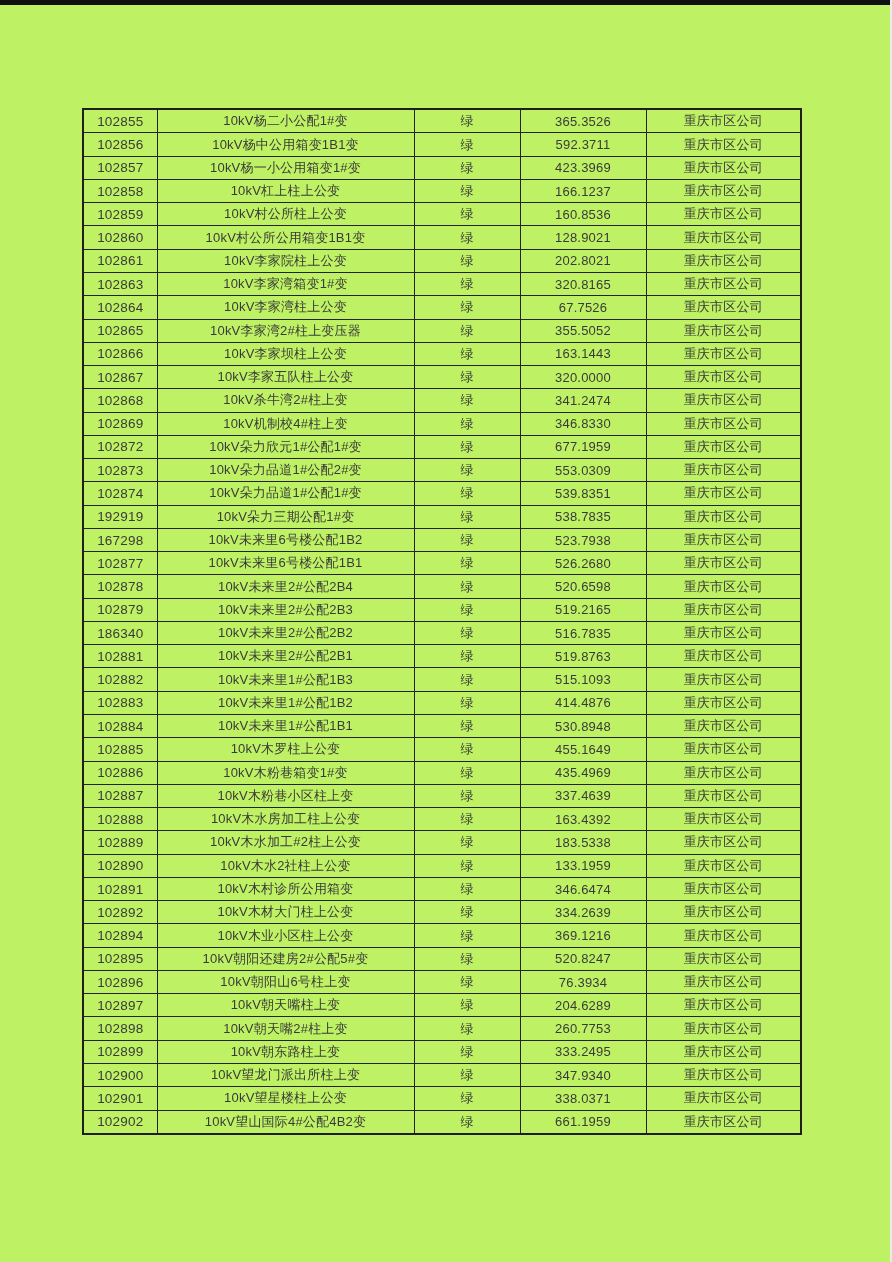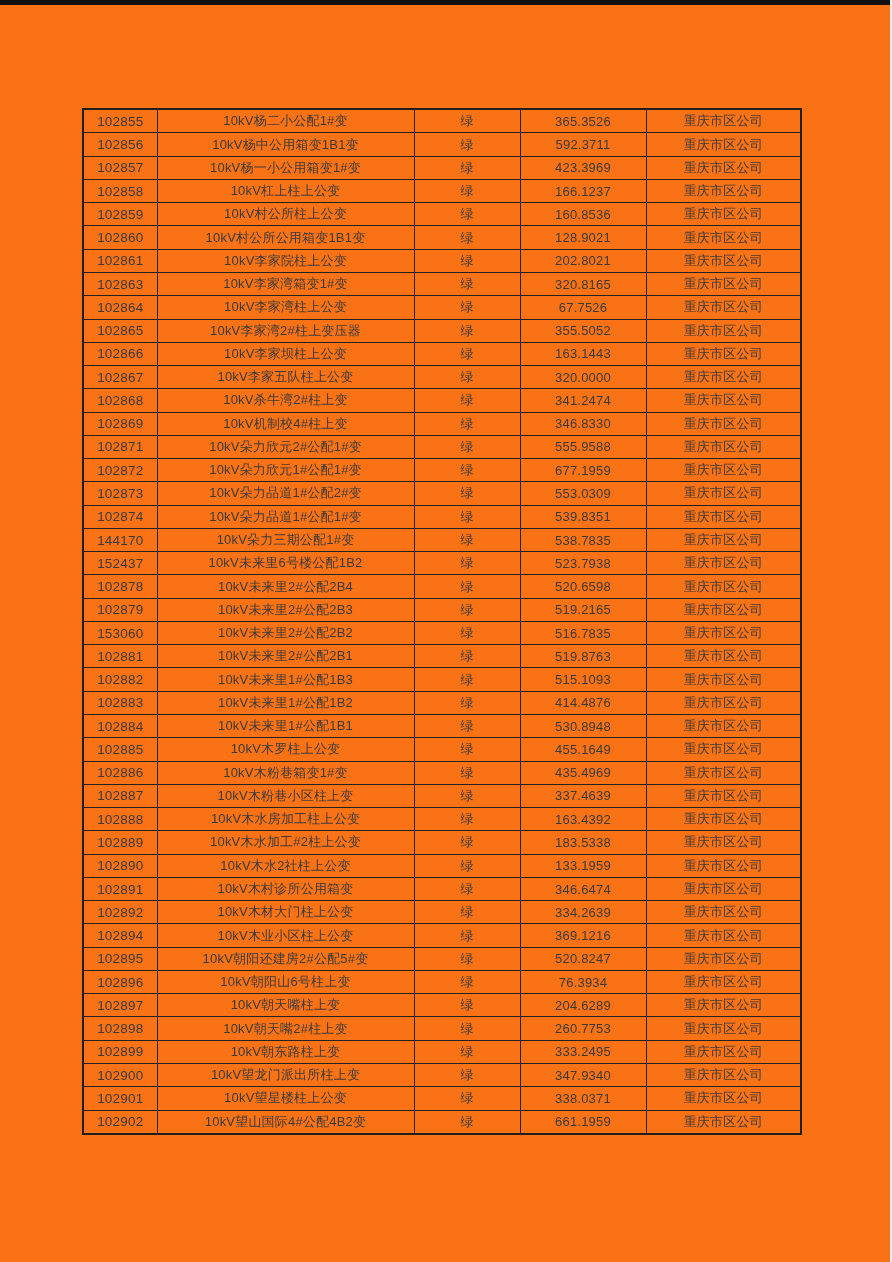--- a/index.html
+++ b/index.html
@@ -4,21 +4,21 @@
 <style>
   html, body {
     margin: 0;
     padding: 0;
     background: #ffffff;
   }
   .page {
     position: relative;
     width: 892px;
     height: 1262px;
-    background: #f97316;
+    background: #bef264;
     overflow: hidden;
     font-family: "Liberation Sans", sans-serif;
   }
   .top-bar {
     position: absolute;
     top: 0;
     left: 0;
     width: 892px;
     height: 5px;
     background: #101010;
@@ -164,27 +164,20 @@
           <td class="col-company">重庆市区公司</td>
         </tr>
         <tr>
           <td class="col-id">102869</td>
           <td class="col-name">10kV机制校4#柱上变</td>
           <td class="col-status">绿</td>
           <td class="col-value">346.8330</td>
           <td class="col-company">重庆市区公司</td>
         </tr>
         <tr>
-          <td class="col-id">102871</td>
-          <td class="col-name">10kV朵力欣元2#公配1#变</td>
-          <td class="col-status">绿</td>
-          <td class="col-value">555.9588</td>
-          <td class="col-company">重庆市区公司</td>
-        </tr>
-        <tr>
           <td class="col-id">102872</td>
           <td class="col-name">10kV朵力欣元1#公配1#变</td>
           <td class="col-status">绿</td>
           <td class="col-value">677.1959</td>
           <td class="col-company">重庆市区公司</td>
         </tr>
         <tr>
           <td class="col-id">102873</td>
           <td class="col-name">10kV朵力品道1#公配2#变</td>
           <td class="col-status">绿</td>
@@ -192,49 +185,56 @@
           <td class="col-company">重庆市区公司</td>
         </tr>
         <tr>
           <td class="col-id">102874</td>
           <td class="col-name">10kV朵力品道1#公配1#变</td>
           <td class="col-status">绿</td>
           <td class="col-value">539.8351</td>
           <td class="col-company">重庆市区公司</td>
         </tr>
         <tr>
-          <td class="col-id">144170</td>
+          <td class="col-id">192919</td>
           <td class="col-name">10kV朵力三期公配1#变</td>
           <td class="col-status">绿</td>
           <td class="col-value">538.7835</td>
           <td class="col-company">重庆市区公司</td>
         </tr>
         <tr>
-          <td class="col-id">152437</td>
+          <td class="col-id">167298</td>
           <td class="col-name">10kV未来里6号楼公配1B2</td>
           <td class="col-status">绿</td>
           <td class="col-value">523.7938</td>
+          <td class="col-company">重庆市区公司</td>
+        </tr>
+        <tr>
+          <td class="col-id">102877</td>
+          <td class="col-name">10kV未来里6号楼公配1B1</td>
+          <td class="col-status">绿</td>
+          <td class="col-value">526.2680</td>
           <td class="col-company">重庆市区公司</td>
         </tr>
         <tr>
           <td class="col-id">102878</td>
           <td class="col-name">10kV未来里2#公配2B4</td>
           <td class="col-status">绿</td>
           <td class="col-value">520.6598</td>
           <td class="col-company">重庆市区公司</td>
         </tr>
         <tr>
           <td class="col-id">102879</td>
           <td class="col-name">10kV未来里2#公配2B3</td>
           <td class="col-status">绿</td>
           <td class="col-value">519.2165</td>
           <td class="col-company">重庆市区公司</td>
         </tr>
         <tr>
-          <td class="col-id">153060</td>
+          <td class="col-id">186340</td>
           <td class="col-name">10kV未来里2#公配2B2</td>
           <td class="col-status">绿</td>
           <td class="col-value">516.7835</td>
           <td class="col-company">重庆市区公司</td>
         </tr>
         <tr>
           <td class="col-id">102881</td>
           <td class="col-name">10kV未来里2#公配2B1</td>
           <td class="col-status">绿</td>
           <td class="col-value">519.8763</td>

